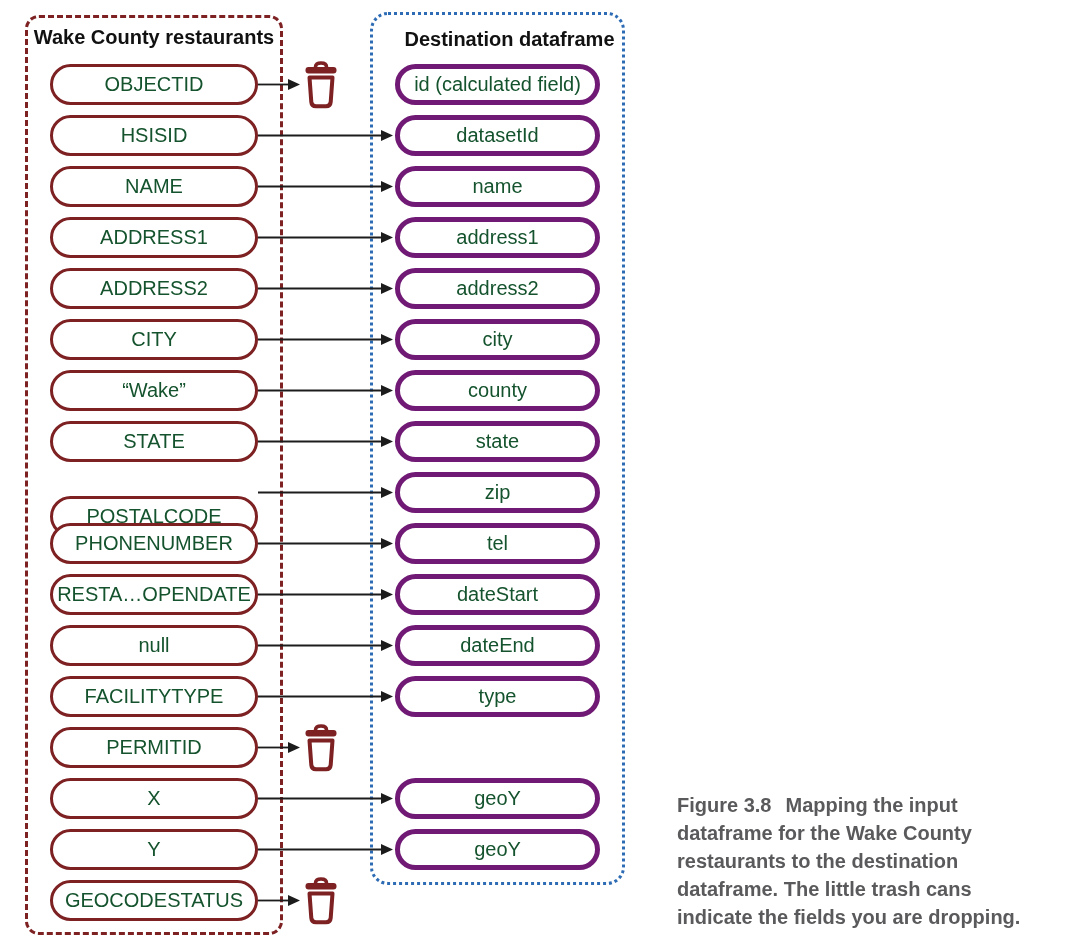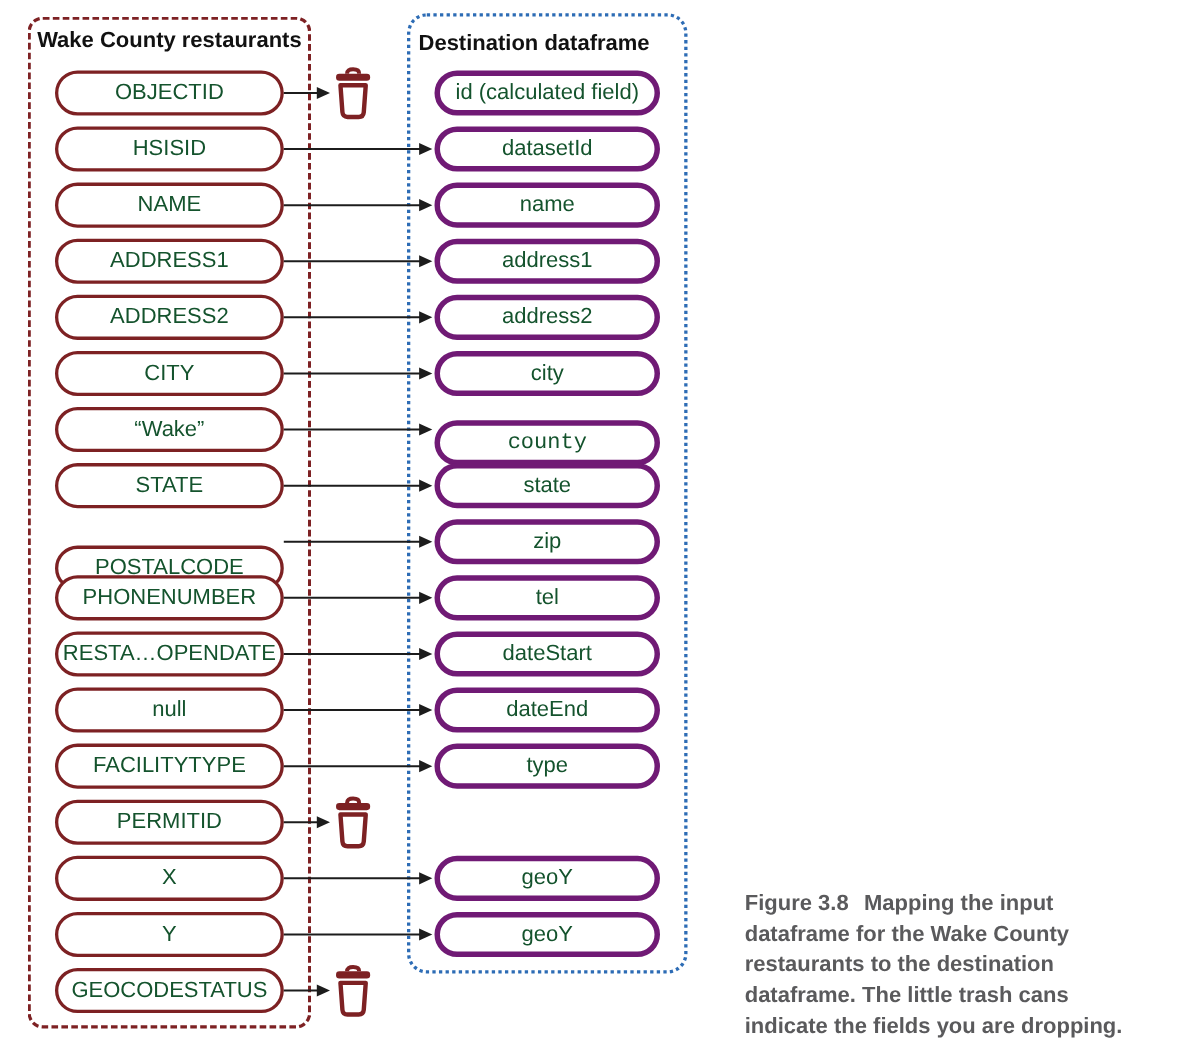--- a/index.html
+++ b/index.html
@@ -14,32 +14,32 @@
   }
   #dest-frame{
     left:370px;top:12px;width:255px;height:873px;
     border:3px dotted #2d6cb5;border-radius:18px;
   }
   .frame-title{
     position:absolute;text-align:center;font-weight:bold;font-size:20px;color:#111;
     white-space:nowrap;
   }
   #source-title{left:25px;top:26px;width:258px;}
-  #dest-title{left:358px;top:28px;width:255px;}
+  #dest-title{left:382px;top:28px;width:255px;}
   .pill{
     position:absolute;box-sizing:border-box;height:41px;border-radius:21px;
     background:#fff;display:flex;align-items:center;justify-content:center;
     font-size:20px;color:#14532d;white-space:nowrap;overflow:hidden;
   }
   .pill.src{left:50px;width:208px;border:3px solid #7d2123;}
   .pill.dst{left:395px;width:205px;border:5px solid #701a75;}
   #overlay{position:absolute;left:0;top:0;width:1080px;height:952px;pointer-events:none;}
   #caption{
     position:absolute;left:677px;top:791px;width:358px;
-    font-size:20px;line-height:28px;font-weight:bold;color:#5a5a5c;margin-top:16px;
+    font-size:20px;line-height:28px;font-weight:bold;color:#5a5a5c;
   }
   #caption .cap-label{margin-right:14px;}
   #watermark{
     position:absolute;left:898px;top:872px;width:170px;height:64px;
     display:flex;align-items:center;opacity:0.85;
   }
   #watermark .wm-circle{
     width:40px;height:40px;border-radius:50%;
     border:3px solid #cfcfcf;background:rgba(255,255,255,0.55);
     position:relative;flex:0 0 auto;
@@ -75,21 +75,21 @@
       <div class="pill dst" style="top: 115px;">datasetId</div>
       <div class="pill src" style="top: 166px;">NAME</div>
       <div class="pill dst" style="top: 166px;">name</div>
       <div class="pill src" style="top: 217px;">ADDRESS1</div>
       <div class="pill dst" style="top: 217px;">address1</div>
       <div class="pill src" style="top: 268px;">ADDRESS2</div>
       <div class="pill dst" style="top: 268px;">address2</div>
       <div class="pill src" style="top: 319px;">CITY</div>
       <div class="pill dst" style="top: 319px;">city</div>
       <div class="pill src" style="top: 370px;">“Wake”</div>
-      <div class="pill dst" style="top: 382px; font-family: Liberation Mono, monospace;">county</div>
+      <div class="pill dst" style="top: 370px;">county</div>
       <div class="pill src" style="top: 421px;">STATE</div>
       <div class="pill dst" style="top: 421px;">state</div>
       <div class="pill src" style="top: 467px; margin-top: 29px;">POSTALCODE</div>
       <div class="pill dst" style="top: 472px;">zip</div>
       <div class="pill src" style="top: 523px;">PHONENUMBER</div>
       <div class="pill dst" style="top: 523px;">tel</div>
       <div class="pill src" style="top: 574px;">RESTA…OPENDATE</div>
       <div class="pill dst" style="top: 574px;">dateStart</div>
       <div class="pill src" style="top: 625px;">null</div>
       <div class="pill dst" style="top: 625px;">dateEnd</div>

